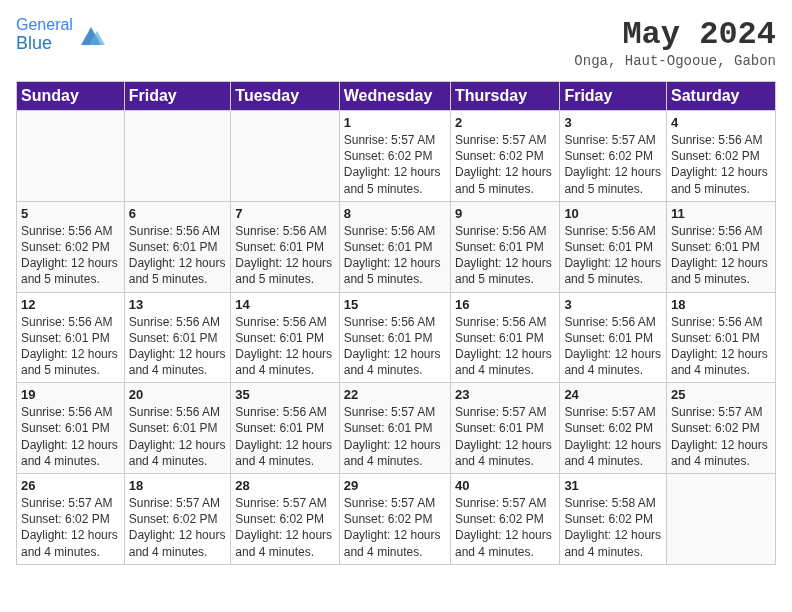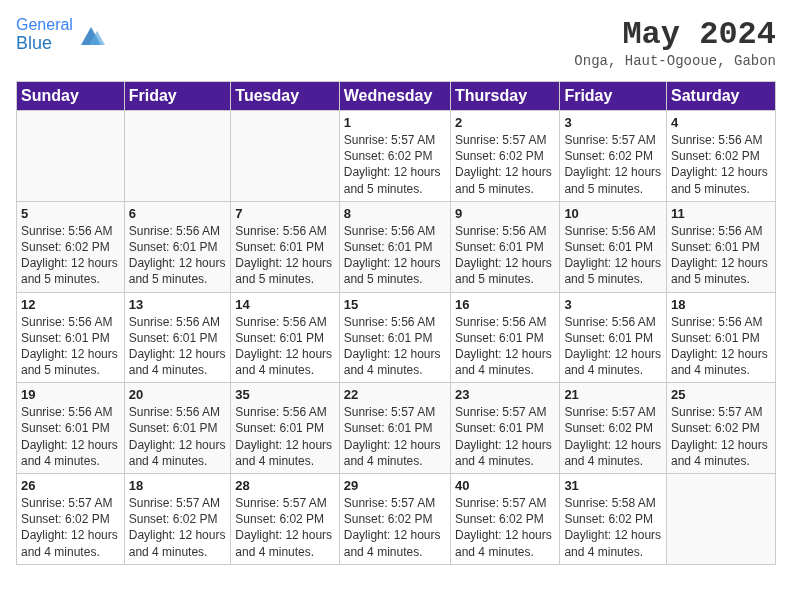--- a/index.html
+++ b/index.html
@@ -222,21 +222,21 @@
         </td>
         <td>
           <div class="day-num">22</div>
           <div class="day-info">Sunrise: 5:57 AM<br>Sunset: 6:01 PM<br>Daylight: 12 hours<br>and 4 minutes.</div>
         </td>
         <td>
           <div class="day-num">23</div>
           <div class="day-info">Sunrise: 5:57 AM<br>Sunset: 6:01 PM<br>Daylight: 12 hours<br>and 4 minutes.</div>
         </td>
         <td>
-          <div class="day-num">21</div>
+          <div class="day-num">24</div>
           <div class="day-info">Sunrise: 5:57 AM<br>Sunset: 6:02 PM<br>Daylight: 12 hours<br>and 4 minutes.</div>
         </td>
         <td>
           <div class="day-num">25</div>
           <div class="day-info">Sunrise: 5:57 AM<br>Sunset: 6:02 PM<br>Daylight: 12 hours<br>and 4 minutes.</div>
         </td>
       </tr>
       <tr>
         <td>
           <div class="day-num">26</div>

